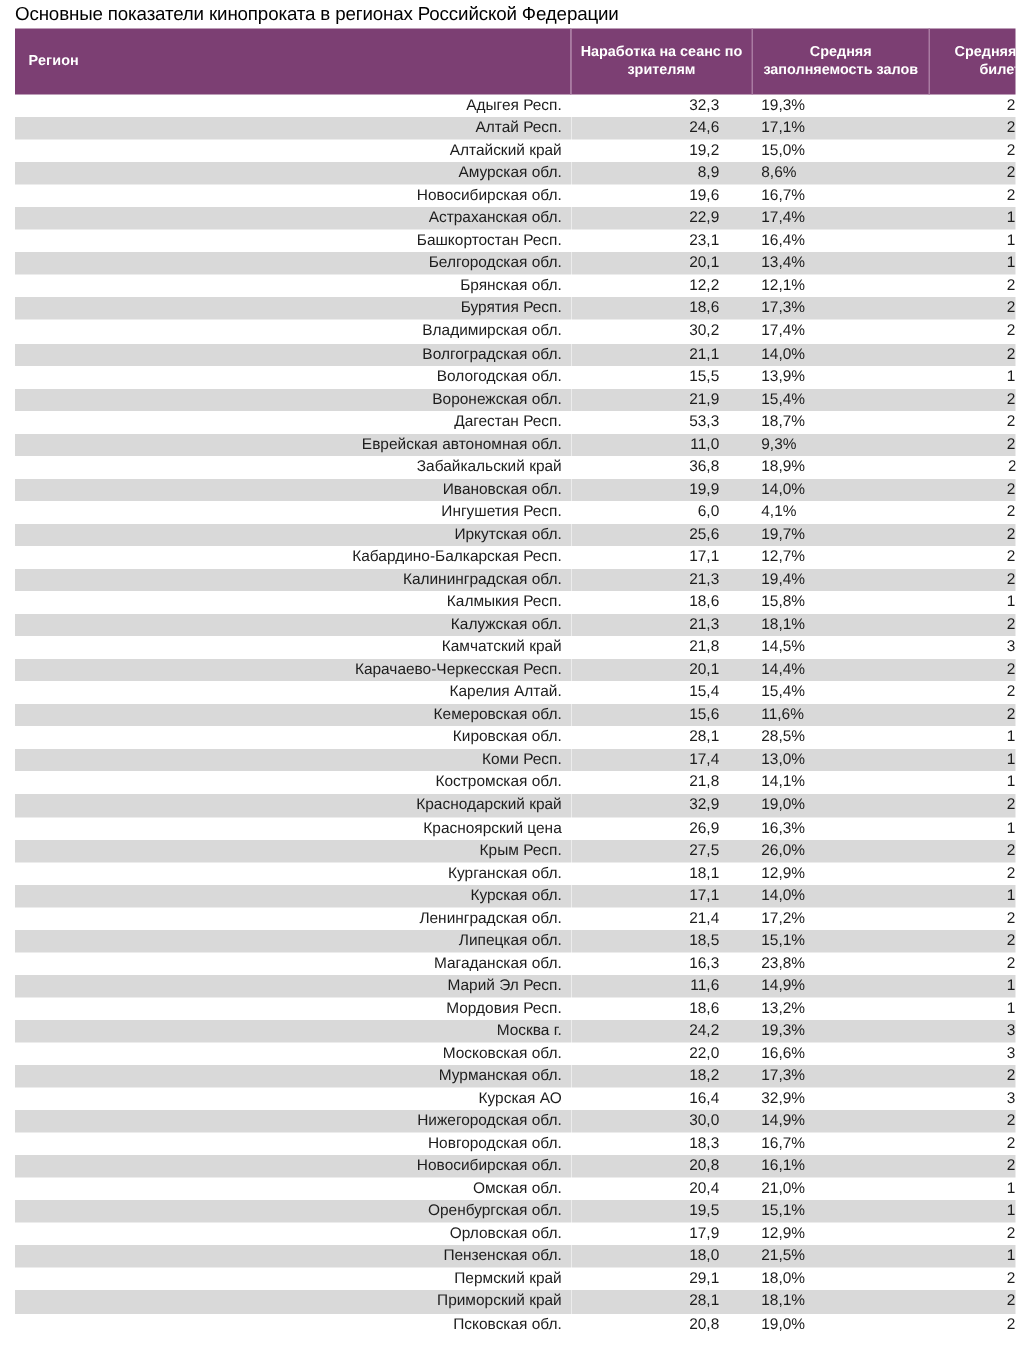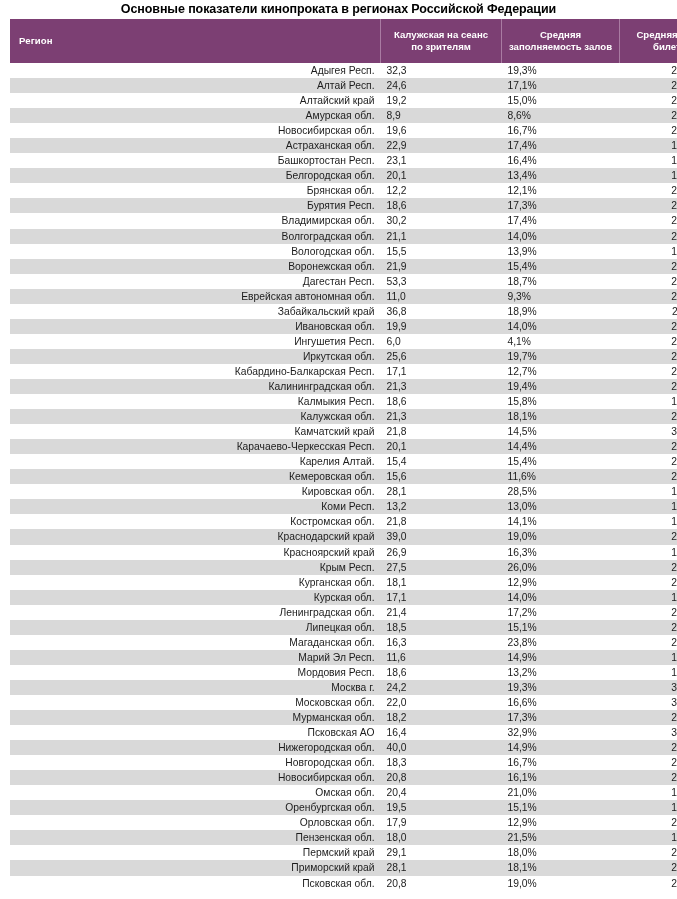--- a/index.html
+++ b/index.html
@@ -14,23 +14,23 @@
     color: #1a1a1a;
     overflow: hidden;
   }
   .page {
     width: 677px;
     height: 899px;
     position: relative;
     box-sizing: border-box;
   }
   .title {
-    text-align: center;
+    text-align: left;
     font-size: 12.5px;
-    font-weight: bold;
+    font-weight: normal;
     color: #000000;
     letter-spacing: -0.1px;
     padding: 2px 10px 3px 10px;
     line-height: 14px;
     white-space: nowrap;
   }
   .table-wrap {
     margin: 0 12px 16px 10px;
   }
   table.report {
@@ -76,20 +76,21 @@
     color: #1c1c1c;
     border: 0;
     white-space: nowrap;
     overflow: hidden;
   }
   tbody td.c-region {
     text-align: right;
     padding-left: 9px;
   }
   tbody td.c-num {
+    text-align: right;
     padding-right: 22px;
   }
   tbody td.c-pct {
     padding-right: 26px;
   }
   tbody td.c-price {
     text-align: right;
     padding-right: 22px;
   }
   tbody tr.odd td  { background: #ffffff; }
@@ -100,21 +101,21 @@
 
 <div class="page">
 
   <div class="title">Основные показатели кинопроката в регионах Российской Федерации</div>
 
   <div class="table-wrap">
     <table class="report">
       <thead>
         <tr>
           <th class="th-region">Регион</th>
-          <th class="th-num col-b">Калужская на сеанс по зрителям</th>
+          <th class="th-num col-b">Наработка на сеанс по зрителям</th>
           <th class="th-num col-c">Средняя заполняемость залов</th>
           <th class="th-num col-d">Средняя цена билета</th>
         </tr>
       </thead>
       <tbody id="tbody">
           <tr class="odd">
             <td class="c-region">Адыгея Респ.</td>
             <td class="c-num">32,3</td>
             <td class="c-pct">19,3%</td>
             <td class="c-price">251,4</td>
@@ -282,38 +283,38 @@
             <td class="c-price">206,3</td>
           </tr>
           <tr class="odd">
             <td class="c-region">Кировская обл.</td>
             <td class="c-num">28,1</td>
             <td class="c-pct">28,5%</td>
             <td class="c-price">164,9</td>
           </tr>
           <tr class="even">
             <td class="c-region">Коми Респ.</td>
-            <td class="c-num">13,2</td>
+            <td class="c-num">17,4</td>
             <td class="c-pct">13,0%</td>
             <td class="c-price">169,7</td>
           </tr>
           <tr class="odd">
             <td class="c-region">Костромская обл.</td>
             <td class="c-num">21,8</td>
             <td class="c-pct">14,1%</td>
             <td class="c-price">194,9</td>
           </tr>
           <tr class="even">
             <td class="c-region">Краснодарский край</td>
-            <td class="c-num">39,0</td>
+            <td class="c-num">32,9</td>
             <td class="c-pct">19,0%</td>
             <td class="c-price">251,8</td>
           </tr>
           <tr class="odd">
-            <td class="c-region">Красноярский край</td>
+            <td class="c-region">Красноярский цена</td>
             <td class="c-num">26,9</td>
             <td class="c-pct">16,3%</td>
             <td class="c-price">192,9</td>
           </tr>
           <tr class="even">
             <td class="c-region">Крым Респ.</td>
             <td class="c-num">27,5</td>
             <td class="c-pct">26,0%</td>
             <td class="c-price">245,1</td>
           </tr>
@@ -371,28 +372,28 @@
             <td class="c-pct">16,6%</td>
             <td class="c-price">307,0</td>
           </tr>
           <tr class="even">
             <td class="c-region">Мурманская обл.</td>
             <td class="c-num">18,2</td>
             <td class="c-pct">17,3%</td>
             <td class="c-price">262,8</td>
           </tr>
           <tr class="odd">
-            <td class="c-region">Псковская АО</td>
+            <td class="c-region">Курская АО</td>
             <td class="c-num">16,4</td>
             <td class="c-pct">32,9%</td>
             <td class="c-price">355,7</td>
           </tr>
           <tr class="even">
             <td class="c-region">Нижегородская обл.</td>
-            <td class="c-num">40,0</td>
+            <td class="c-num">30,0</td>
             <td class="c-pct">14,9%</td>
             <td class="c-price">256,6</td>
           </tr>
           <tr class="odd">
             <td class="c-region">Новгородская обл.</td>
             <td class="c-num">18,3</td>
             <td class="c-pct">16,7%</td>
             <td class="c-price">213,5</td>
           </tr>
           <tr class="even">

